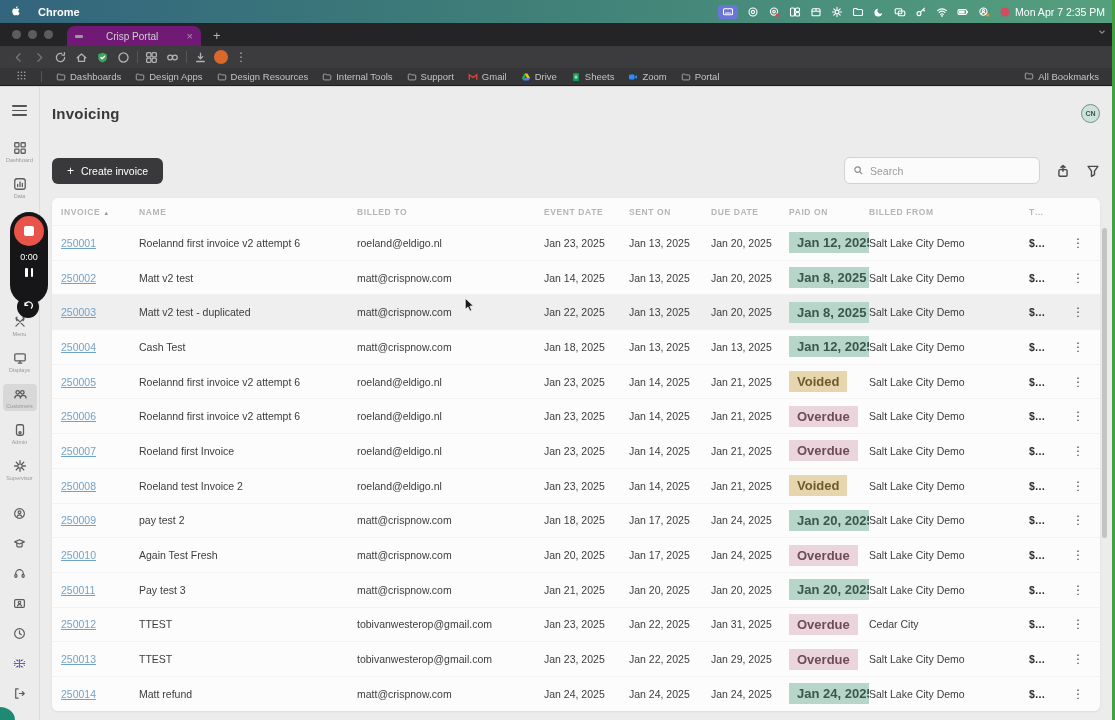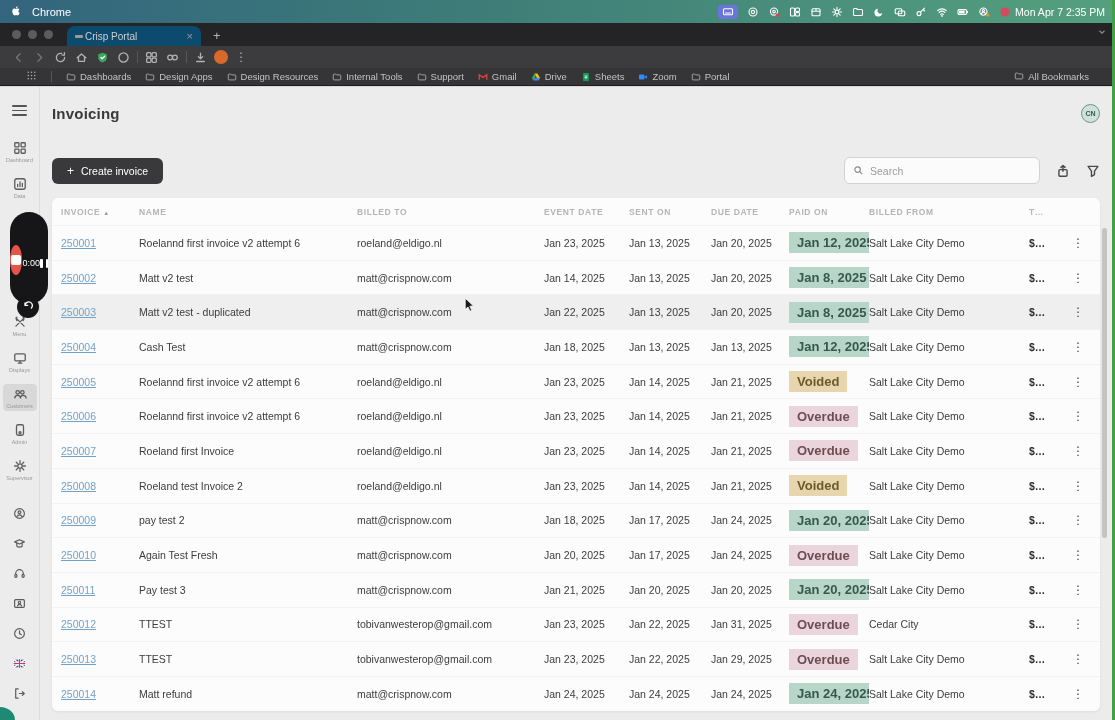--- a/index.html
+++ b/index.html
@@ -3,53 +3,53 @@
 <meta charset="utf-8">
 <style>
 *{margin:0;padding:0;box-sizing:border-box}
 html,body{width:1115px;height:720px;overflow:hidden}
 body{font-family:"Liberation Sans",sans-serif;background:#ececec}
 .screen{position:relative;width:1115px;height:720px;overflow:hidden}
 
 
 .menubar{height:23px;background:linear-gradient(90deg,#33657e 0%,#3e7e78 45%,#55a07f 100%);display:flex;align-items:center;color:#fff;font-size:11px;padding:0 10px}
 .apple svg{width:12px;height:12px;fill:#fff}
-.mb-app{font-weight:normal;margin:0 14px 0 10px}
+.mb-app{font-weight:bold;margin:0 14px 0 16px}
 .mi{margin-right:14px;cursor:default}
 .mb-right{margin-left:auto;display:flex;align-items:center;}
 .si{display:flex;align-items:center}
 .si svg{width:12px;height:12px;stroke:#fff;fill:none;stroke-width:1.1;stroke-linecap:round;stroke-linejoin:round}
 .si.sel{background:#6b74d8;border-radius:3px;padding:1px 4px}
 .clock{font-size:10.5px;margin-left:4px;white-space:nowrap}
 
 
 .tabbar{height:23px;background:#242427;display:flex;align-items:flex-end;padding-left:12px;position:relative}
 .lights{display:flex;gap:7px;align-items:center;height:100%;margin-right:14px}
 .light{width:9px;height:9px;border-radius:50%;background:#5c5c5e}
-.tab{width:134px;height:20px;background:#0c4a6e;border-radius:8px 8px 0 0;display:flex;align-items:center;padding:0 8px;color:#cfcfcf;font-size:10px;gap:2px}
+.tab{width:134px;height:20px;background:#701a75;border-radius:8px 8px 0 0;display:flex;align-items:center;padding:0 8px;color:#cfcfcf;font-size:10px;gap:23px}
 .fav{width:8px;height:3px;background:#9a9a9a;border-radius:1px;flex:none}
 .tab .x{margin-left:auto;color:#9a9a9a;font-size:11px;line-height:1}
 .newtab{color:#b5b5b5;margin:0 0 3px 12px;font-size:13px}
 .tab-chev{position:absolute;right:8px;bottom:5px}
 .tab-chev svg{width:10px;height:10px;stroke:#8f8f8f;fill:none;stroke-width:1.3}
 
 
 .toolbar{height:22px;background:#3c3c3f;display:flex;align-items:center;padding:0 8px}
 .tbi{display:flex;align-items:center;padding:0 4px}
 .tbi svg{width:13px;height:13px;stroke:#b2b2b2;fill:none;stroke-width:1.2;stroke-linecap:round;stroke-linejoin:round}
 .tbi.dim svg{stroke:#757577}
 .omnibox{flex:1;height:17px;background:#222226;border:1.5px solid #5e7cc0;border-radius:10px;display:flex;align-items:center;padding:0 8px;margin:0 6px;gap:6px}
 .omnibox svg{width:11px;height:11px;stroke:#bdbdbd;fill:none;stroke-width:1.1;flex:none}
 .url{color:#d6d6d6;font-size:10.5px;flex:1;white-space:nowrap;overflow:hidden}
 .divv{width:1px;height:12px;background:#55555a;margin:0 3px}
 .avatar-tb{width:14px;height:14px;border-radius:50%;background:#d8692a;margin:0 3px;flex:none}
 .kebab-tb{color:#b2b2b2;font-size:12px;padding:0 4px}
 
 
-.bookmarks{height:18px;background:#353538;display:flex;align-items:center;padding:0 26px;font-size:9.5px;color:#c3c3c3;gap:14px;border-bottom:1px solid #1e1e20}
+.bookmarks{height:18px;background:#353538;display:flex;align-items:center;padding:0 16px;font-size:9.5px;color:#c3c3c3;gap:14px;border-bottom:1px solid #1e1e20}
 .bm{display:flex;align-items:center;gap:4px;white-space:nowrap}
 .bm svg{width:10px;height:10px;stroke:#a8a8a8;fill:none;stroke-width:1.1}
 .apps-ic svg{width:11px;height:11px;stroke:#a8a8a8;fill:none;stroke-width:1.1}
 .bm-div{width:1px;height:11px;background:#55555a}
 .allbm{margin-left:auto;display:flex;gap:4px;align-items:flex-start}
 .allbm svg{width:10px;height:10px;stroke:#a8a8a8;fill:none;stroke-width:1.1}
 
 
 .content{display:flex;height:634px;position:relative;background:#ececec;border-top:1px solid #d8d8d8}
 .sidebar{width:40px;background:#ececec;border-right:1px solid #dcdcdc;display:flex;flex-direction:column;align-items:center;padding-top:18px;flex:none}
@@ -88,21 +88,21 @@
 .link{color:#74a2c6;text-decoration:underline;cursor:pointer}
 .badge{display:inline-block;font-size:13px;padding:3px 8px;border-radius:0;font-weight:bold}
 .badge.paid{background:#b7d6c9;color:#38584c}
 .badge.voided{background:#e7d6ad;color:#6d5a2b}
 .badge.overdue{background:#ead5dc;color:#6e4c56}
 .total{text-align:right;padding-right:10px;font-weight:bold;color:#2e2e2e}
 .th-total{text-align:right;padding-right:10px}
 .kebab{text-align:center;color:#3f3f3f;font-size:12px;cursor:pointer}
 
 
-.recorder{position:absolute;left:10px;top:212px;width:38px;height:92px;background:#161618;border-radius:19px;display:flex;flex-direction:row;align-items:center;padding-top:4px;z-index:40}
+.recorder{position:absolute;left:10px;top:212px;width:38px;height:92px;background:#161618;border-radius:19px;display:flex;flex-direction:column;align-items:center;padding-top:4px;z-index:40}
 .rec-stop{width:30px;height:30px;border-radius:50%;background:#e85449;display:flex;align-items:center;justify-content:center;cursor:pointer}
 .rec-stop i{width:10px;height:10px;background:#fff;border-radius:2px;display:block}
 .rec-time{color:#fff;font-size:9px;margin-top:6px}
 .rec-pause{display:flex;gap:3px;margin-top:6px;cursor:pointer}
 .rec-pause i{width:2.5px;height:9px;background:#fff;border-radius:1px;display:block}
 .rec-undo{position:absolute;left:17px;top:296px;width:22px;height:22px;border-radius:50%;background:#161618;display:flex;align-items:center;justify-content:center;z-index:41;cursor:pointer}
 .rec-undo svg{width:12px;height:12px;stroke:#fff;fill:none;stroke-width:1.3;stroke-linecap:round;stroke-linejoin:round}
 
 
 .scrollthumb{position:absolute;right:8px;top:228px;width:5px;height:310px;background:#c3c3c3;border-radius:3px;z-index:30}

